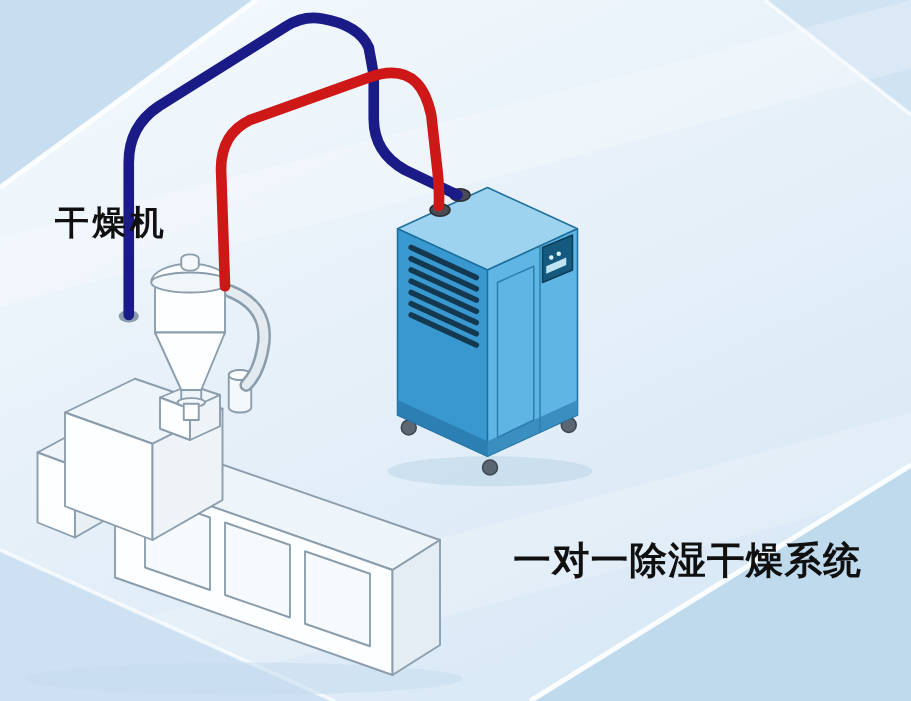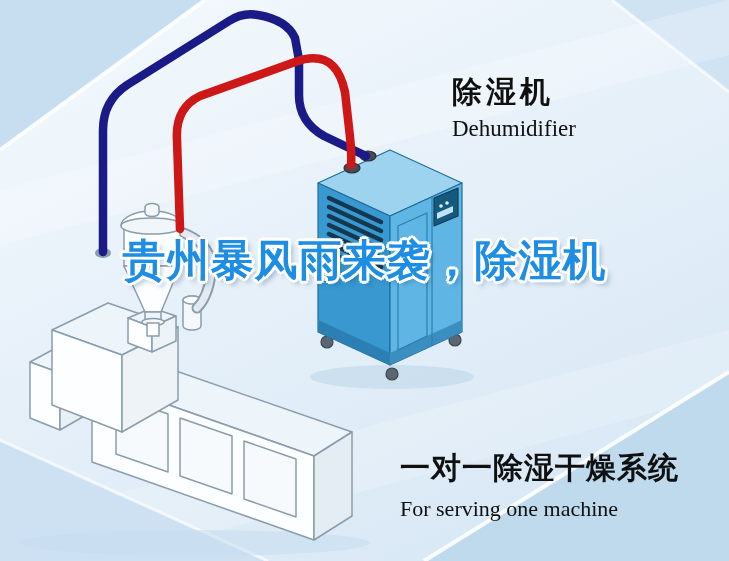--- a/index.html
+++ b/index.html
@@ -27,21 +27,21 @@
     font-size:43px; font-weight:bold; color:#1e8de4; line-height:1.16;
     letter-spacing:1px;
     text-shadow:
       -2px -2px 0 #ffffff, 2px -2px 0 #ffffff,
       -2px  2px 0 #ffffff, 2px  2px 0 #ffffff,
       -3px  0   0 #ffffff, 3px  0   0 #ffffff,
        0   -3px 0 #ffffff, 0    3px 0 #ffffff,
        4px 4px 5px rgba(20,70,130,0.35);
   }
 
-  .footer-label { position:absolute; left:400px; top:448px; width:300px; text-align:left; color:#101010; }
+  .footer-label { position:absolute; left:400px; top:428px; width:300px; text-align:center; color:#101010; }
   .footer-label .cn { font-size:30px; font-weight:bold; letter-spacing:1px; }
   .footer-label .en { font-size:22px; font-family:"Liberation Serif", serif; margin-top:7px; }
 </style>
 </head>
 <body>
 
 <div class="stage">
 
   <svg width="729" height="561" viewBox="0 0 729 561">
 
@@ -143,30 +143,25 @@
       <ellipse cx="368" cy="156" rx="8" ry="5" fill="#4a4a55" stroke="#2b2b33"></ellipse>
     </g>
 
     <g fill="none" stroke-linecap="round" stroke-linejoin="round">
       <ellipse cx="103" cy="253" rx="8" ry="5" fill="#8b9dac" stroke="none"></ellipse>
       <path stroke="#1b1b87" stroke-width="8.5" d="M 103,252 L 103,130 Q 103,101 127,85 L 229,21 Q 243,12 258,15 Q 287,20 295,38 L 299,60 L 299,95 Q 299,122 324,136 L 366,156"></path>
       <path stroke="#ce1717" stroke-width="8.5" d="M 180,229 L 177,140 Q 175,108 200,96 L 295,62 Q 320,53 333,66 Q 341,74 345,92 L 349,128 Q 352,152 351,165"></path>
     </g>
   </svg>
 
-  <div class="equip-label label-dehum">
-    <div class="cn">除湿机</div>
-    <div class="en">Dehumidifier</div>
-  </div>
 
   <div class="equip-label label-hopper">
+    <div class="cn">干燥机</div>
   </div>
 
   <div class="main-title">
-    <div>贵州暴风雨来袭，除湿机</div>
   </div>
 
   <div class="footer-label">
     <div class="cn">一对一除湿干燥系统</div>
-    <div class="en">For serving one machine</div>
   </div>
 
 </div>
 
 </body></html>

